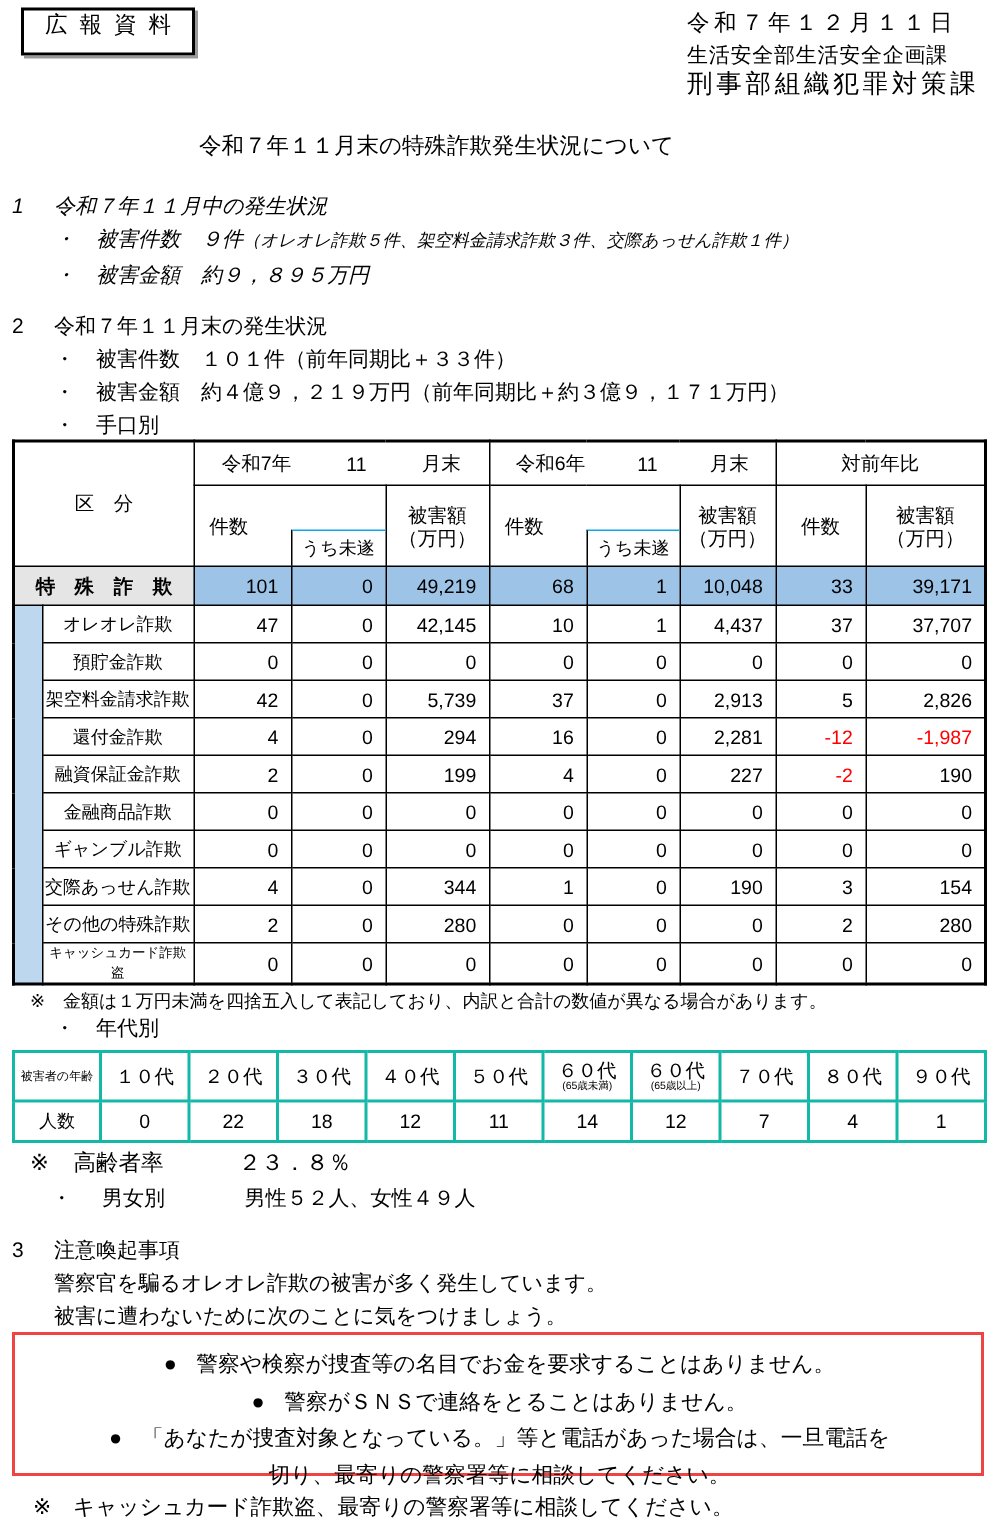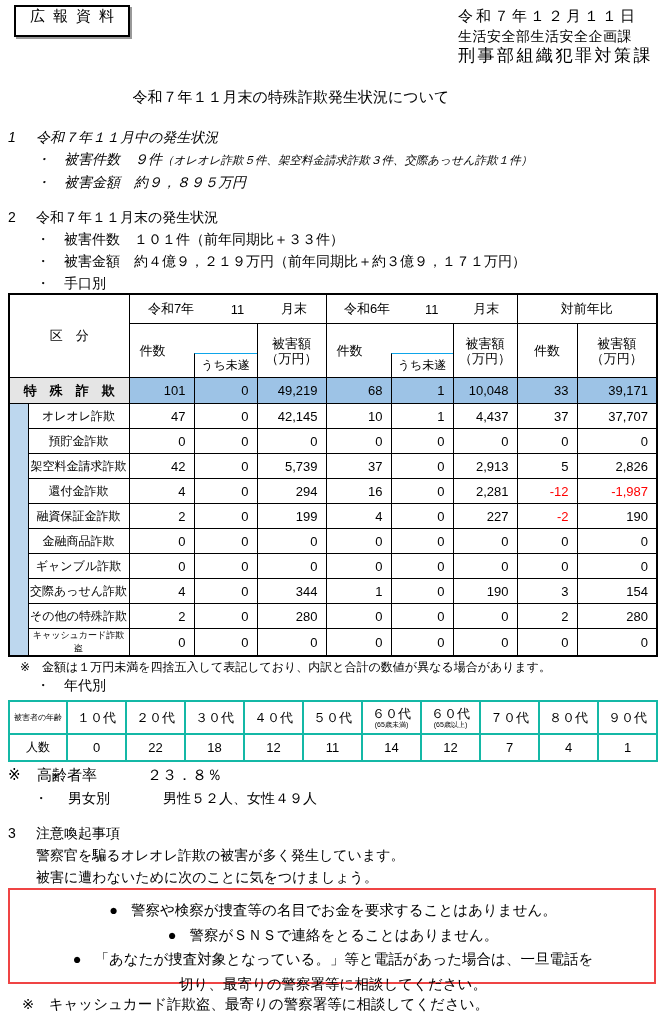--- a/index.html
+++ b/index.html
@@ -62,21 +62,21 @@
   
   .age-table { position:absolute; left:8px; top:700px; width:648px; border:2px solid #000; }
   .age-table th, .age-table td { border:2px solid #14b8a6; padding:0; text-align:center; }
   .age-table thead tr { height:33px; }
   .age-table tbody tr { height:27px; }
   .age-corner { font-size:8px; font-weight:normal; }
   .age-h { font-size:13px; font-weight:normal; line-height:14px; vertical-align:middle; }
   .age-sub { display:block; font-size:7px; line-height:8px; }
   .age-rowlabel { font-size:12px; font-weight:normal;margin-left:29px; }
   .age-table td.cnt { font-size:13px; }
-  .elderly { position:absolute; left:8px; top:766px; font-size:15px; }
+  .elderly { position:absolute; left:20px; top:766px; font-size:15px; }
   .elderly .n-marker { display:inline-block; width:29px; }
   .elderly .n-label { display:inline-block; width:110px; }
   .gender { position:absolute; left:34px; top:790px; font-size:14px; }
   .gender .n-marker { display:inline-block; width:34px; }
   .gender .n-label { display:inline-block; width:95px; }
   
   .warn-box {
     position:absolute; left:8px; top:888px; width:648px; height:96px;
     border:2px solid #ef4444; box-sizing:border-box; padding:8px 12px 0 14px;text-align:center;
   }

